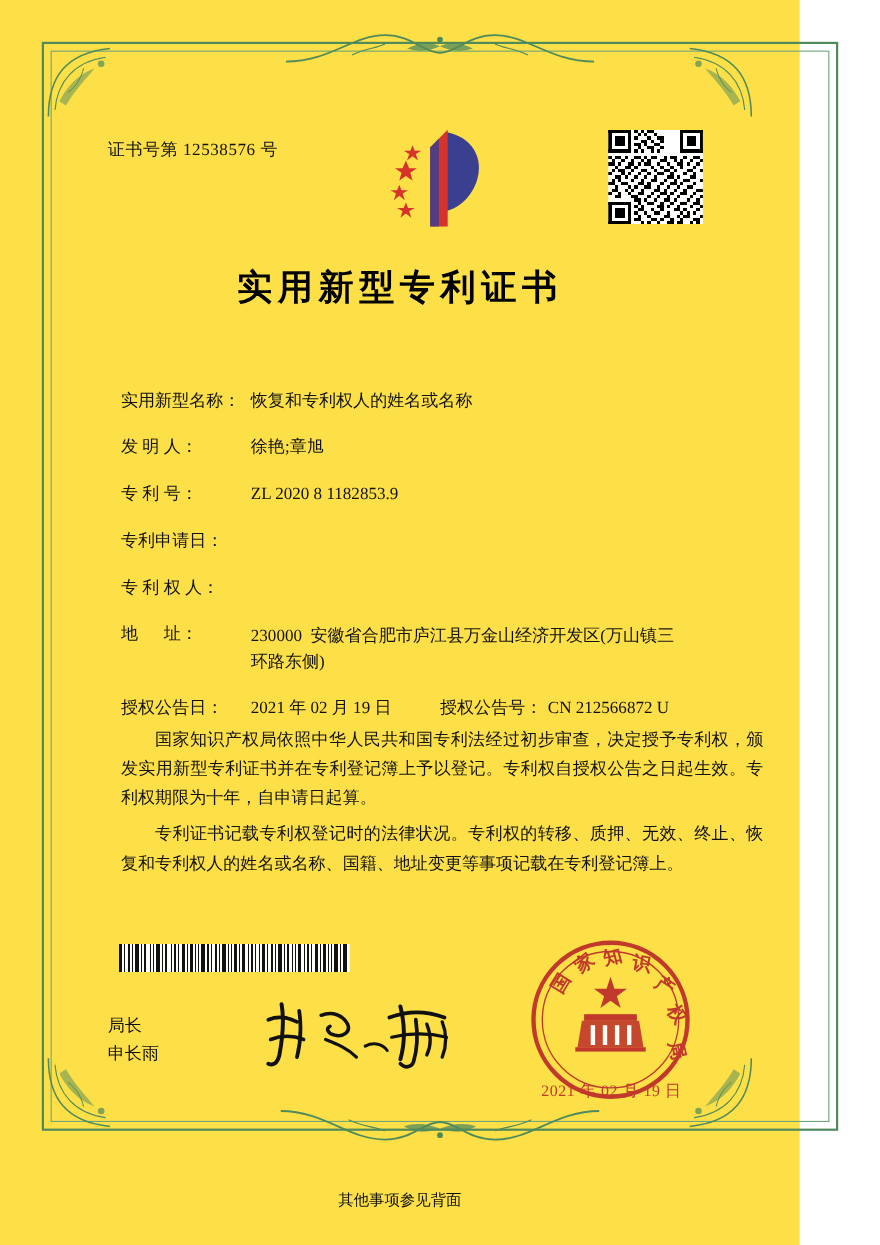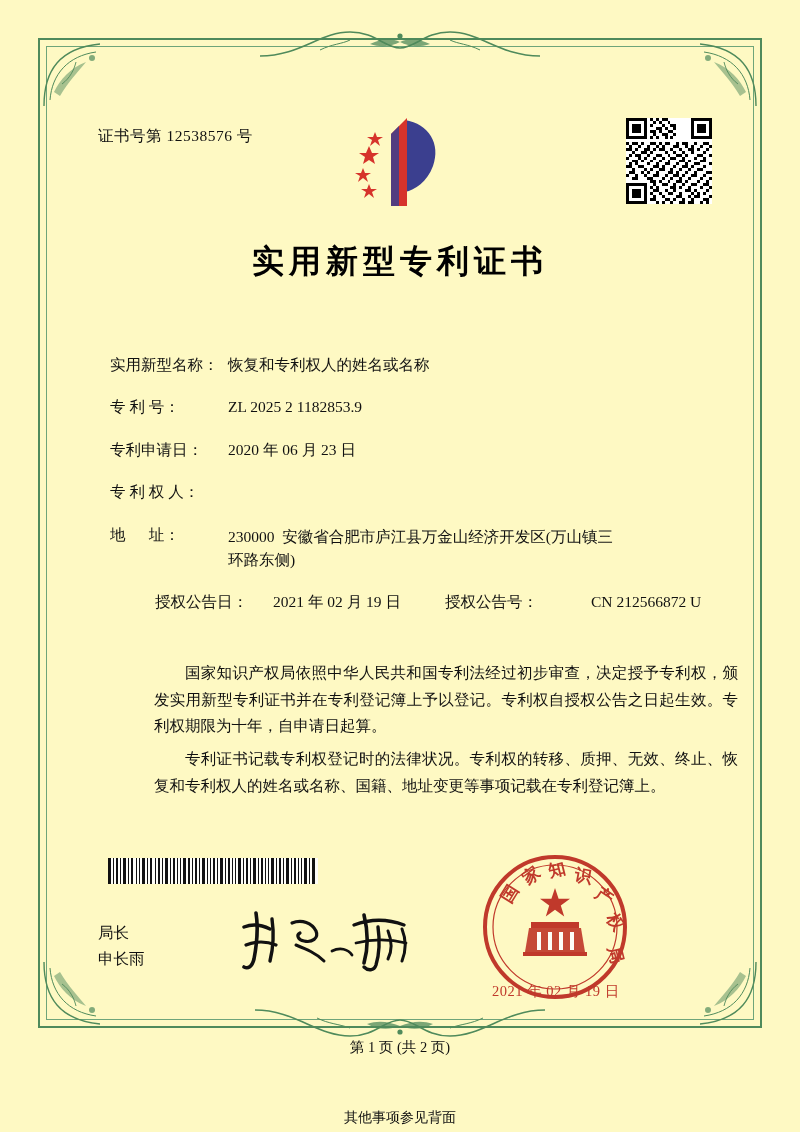--- a/index.html
+++ b/index.html
@@ -12,23 +12,23 @@
     height: 1132px;
     font-family: "Liberation Serif", serif;
     color: #1a1a1a;
     position: relative;
     overflow: hidden;
   }
 
   .page {
     position: absolute;
     left: 0; top: 0;
-    width: 800px;
+    width: 727px;
     height: 1132px;
-    background: #fef9c3;
+    background: #fde047;
   }
 
   
   .border-outer {
     position: absolute;
     left: 38px; top: 38px;
     width: 724px; height: 990px;
     border: 2.5px solid #4f8a5b;
     box-sizing: border-box;
   }
@@ -125,36 +125,35 @@
     flex: 1 1 auto;
     color: #111;
     white-space: pre-wrap;
   }
   .field-row.addr .field-value { line-height: 1.5; }
 
   .grant-row {
     display: flex;
     margin-bottom: 20px;
   }
-  .grant-left { width: 290px; display: flex; margin-left: 45px; }
+  .grant-left { width: 290px; display: flex; }
   .grant-left .field-label { width: 118px; }
-  .grant-right { display: flex; gap: 48px; }
+  .grant-right { display: flex; }
   .grant-right .field-label { width: 98px; }
 
   
   .paragraphs {
     position: absolute;
     left: 110px;
     top: 660px;
     width: 584px;
     font-size: 15.5px;
     line-height: 1.72;
     color: #111;
     text-align: justify;
-    margin-left: 44px;
   }
   .paragraphs p {
     margin: 0 0 6px 0;
     text-indent: 2em;
   }
 
   
   .barcode {
     position: absolute;
     left: 108px; top: 858px;
@@ -202,21 +201,20 @@
     color: #111;
   }
 
   .footnote {
     position: absolute;
     left: 0; right: 0;
     top: 1082px;
     text-align: center;
     font-size: 14px;
     color: #111;
-    margin-top: 27px;
   }
 </style>
 </head>
 <body>
 
 <div class="page">
 
   <div class="border-outer"></div>
   <div class="border-inner"></div>
 
@@ -508,29 +506,32 @@
 
   <div class="title">实用新型专利证书</div>
 
   <div class="fields">
 
     <div class="field-row">
       <div class="field-label">实用新型名称：</div>
       <div class="field-value">恢复和专利权人的姓名或名称</div>
     </div>
 
+    <div class="field-row">
+      <div class="field-label">发 明 人：</div>
+      <div class="field-value">徐艳;章旭</div>
+    </div>
 
     <div class="field-row">
       <div class="field-label">专 利 号：</div>
-      <div class="field-value">ZL 2025 2 1182853.9</div>
+      <div class="field-value">ZL 2020 8 1182853.9</div>
     </div>
 
     <div class="field-row">
       <div class="field-label">专利申请日：</div>
-      <div class="field-value">2020 年 06 月 23 日</div>
     </div>
 
     <div class="field-row">
       <div class="field-label">专 利 权 人：</div>
     </div>
 
     <div class="field-row addr">
       <div class="field-label">地      址：</div>
       <div class="field-value">230000  安徽省合肥市庐江县万金山经济开发区(万山镇三
 环路东侧)</div>
@@ -667,16 +668,15 @@
           <rect x="15" y="-4" width="4" height="18"></rect>
         </g>
       </g>
       <g fill="#c0392b" transform="translate(75,52)">
         <polygon points="0,-16 3.6,-5.2 15,-5.2 5.8,1.6 9.2,12.4 0,5.8 -9.2,12.4 -5.8,1.6 -15,-5.2 -3.6,-5.2"></polygon>
       </g>
     </svg>
   </div>
   <div class="seal-date">2021 年 02 月 19 日</div>
 
-  <div class="page-num">第 1 页 (共 2 页)</div>
   <div class="footnote">其他事项参见背面</div>
 
 </div>
 
 </body></html>

